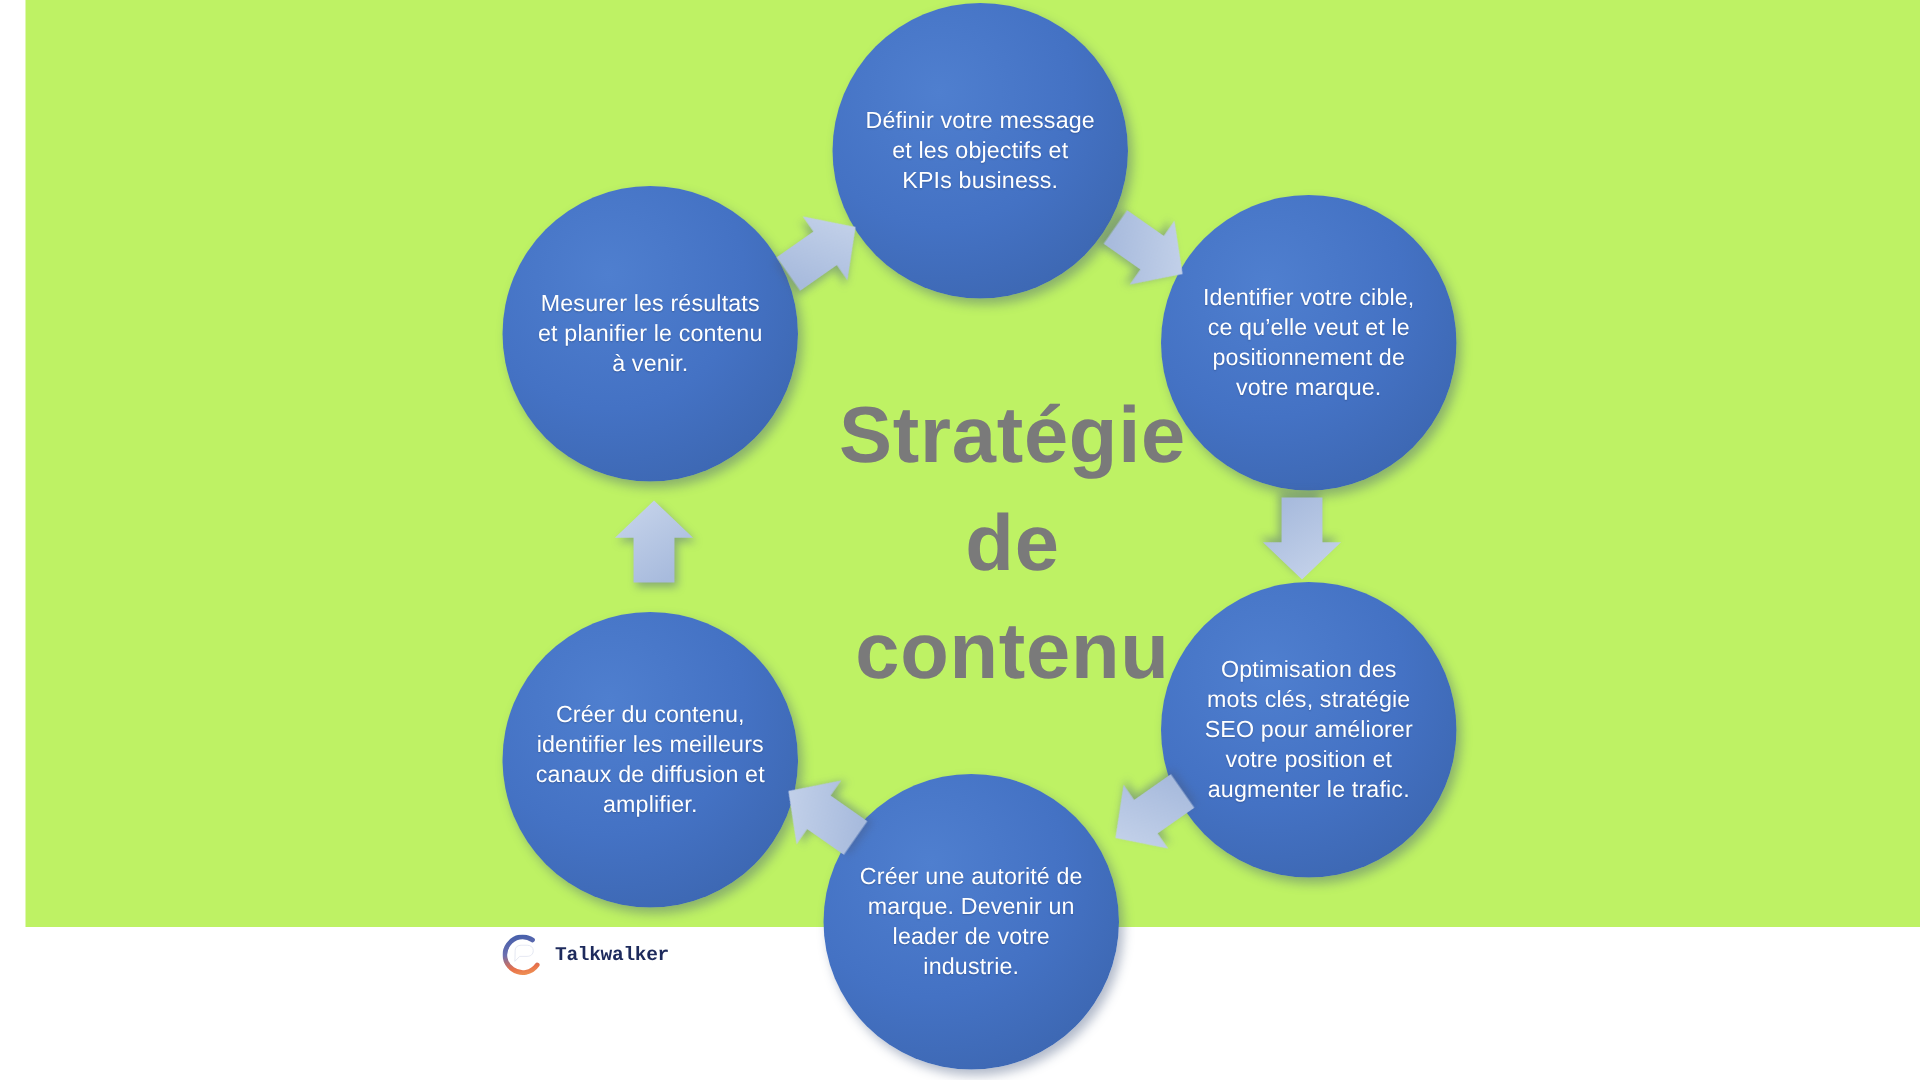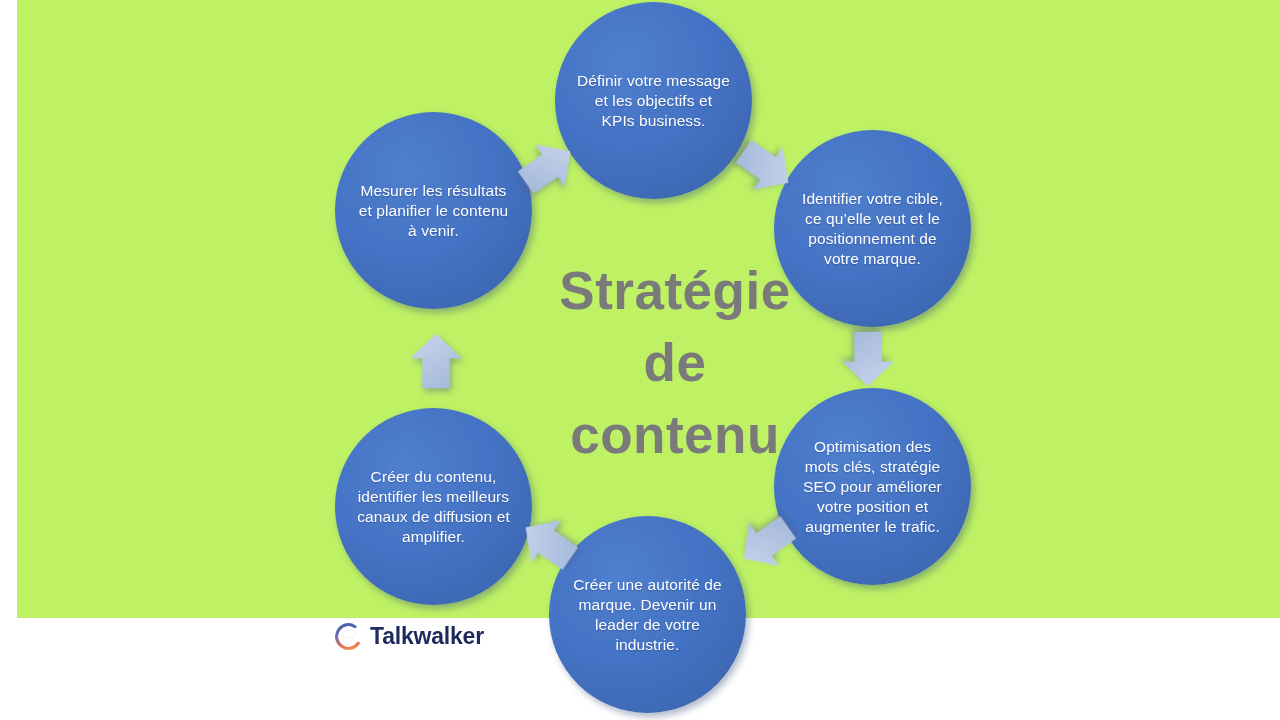--- a/index.html
+++ b/index.html
@@ -36,21 +36,21 @@
     padding:0 22px;
     text-shadow:0 1px 1px rgba(30,50,90,0.35);
   }
 
   
   #node-0 { left:538px; top:2px;   }   
   #node-1 { left:757px; top:130px; }   
   #node-2 { left:757px; top:388px; }   
   #node-3 { left:532px; top:516px; }   
   #node-4 { left:318px; top:408px; }   
-  #node-5 { left:318px; top:112px; }   
+  #node-5 { left:318px; top:124px; }   
 
   
   .arrow {
     position:absolute;
     width:62px; height:62px;
     filter:drop-shadow(2px 3px 3px rgba(70,90,130,0.45));
   }
   .arrow svg { display:block; width:100%; height:100%; }
 
   #arrow-0 { left:500px; top:136px; transform:rotate(55deg);  }  
@@ -77,23 +77,24 @@
   #logo {
     position:absolute;
     left:318px; top:623px;
     display:flex;
     align-items:center;
     gap:8px;
   }
   #logo-mark { width:27px; height:27px; display:block; }
   #logo-text {
     color:#1d2a5c;
-    font-size:23px;
+    font-size:13px;
     font-weight:bold;
     letter-spacing:-0.2px;
+    font-family:Liberation Mono, monospace;
   }
 </style>
 </head>
 <body>
 
 <div id="stage">
 
   <div class="node" id="node-0">
     <div class="node-label">Définir votre message et les objectifs et KPIs business.</div>
   </div>

